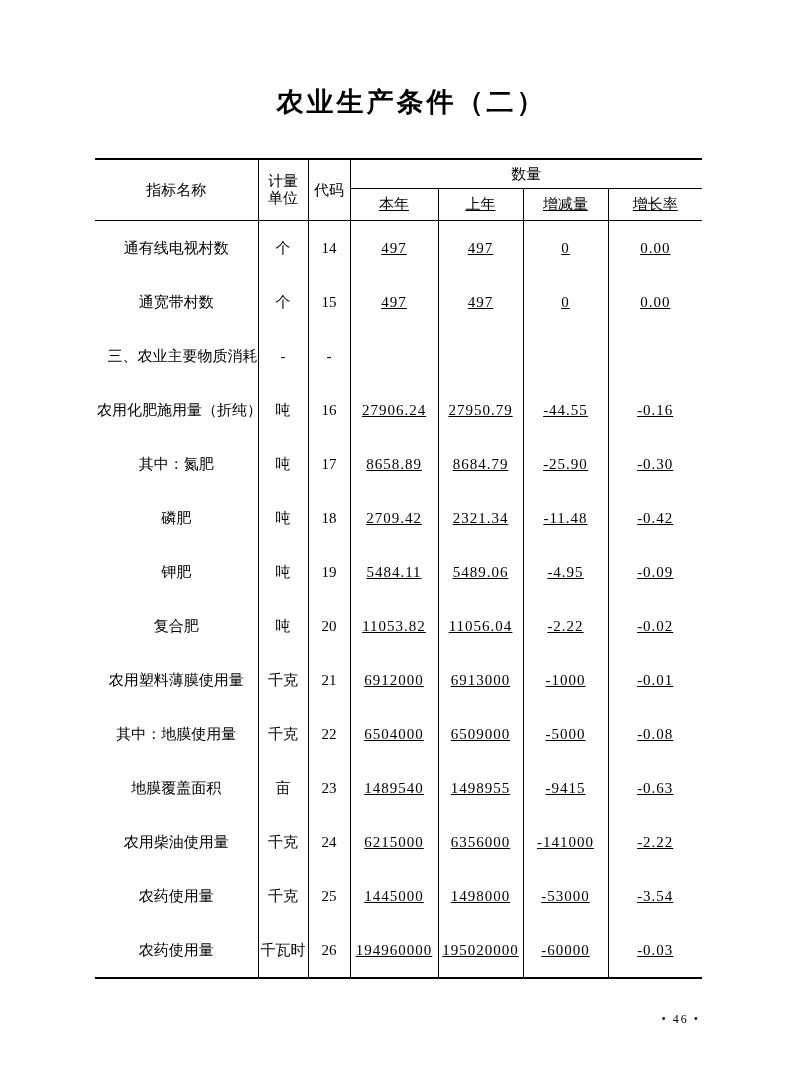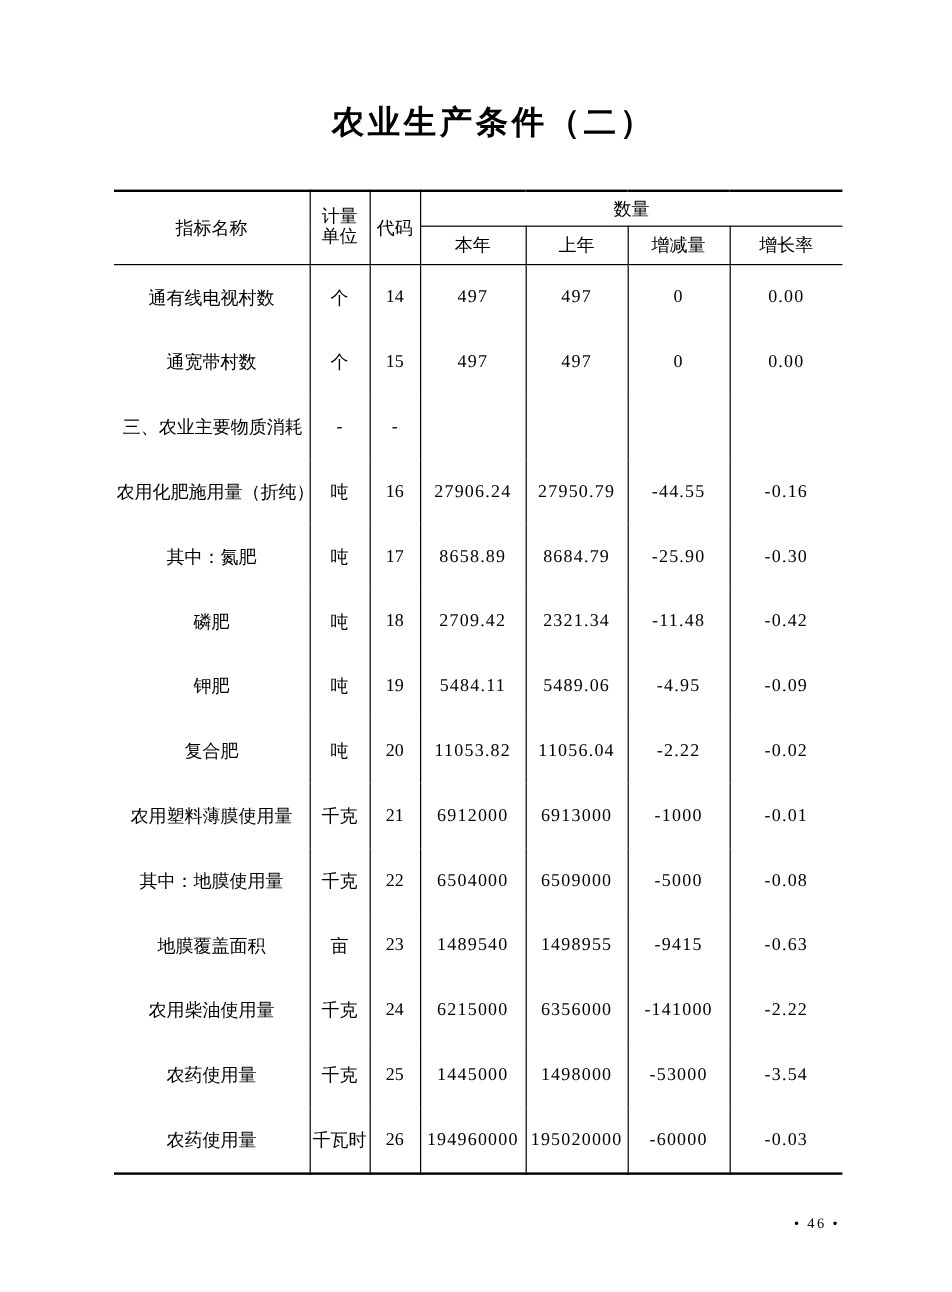--- a/index.html
+++ b/index.html
@@ -34,26 +34,26 @@
     font-weight:normal;
     font-size:15px;
     text-align:center;
     padding:0;
     overflow:hidden;
     white-space:nowrap;
   }
   .bl { border-left:1px solid #000; }
   .hb { border-bottom:1px solid #000; }
   thead th { height:28px; }
-  thead tr.sub th { height:31px; }
+  thead tr.sub th { height:31px;text-decoration:underline; }
   th.h-unit { text-align:left; padding-left:4px; line-height:1.15; font-size:15px; }
   tbody td { height:54px; font-size:15px; }
   td.c-name { font-size:14px; }
-  td.c-name.left { text-align:center; padding-left:2px; }
-  td.num { letter-spacing:1px; }
+  td.c-name.left { text-align:right; padding-left:2px; }
+  td.num { letter-spacing:1px;text-decoration:underline; }
   .pageno {
     position:absolute;
     right:93px;
     top:1012px;
     font-size:12px;
     letter-spacing:2px;
   }
 </style>
 </head>
 <body>

